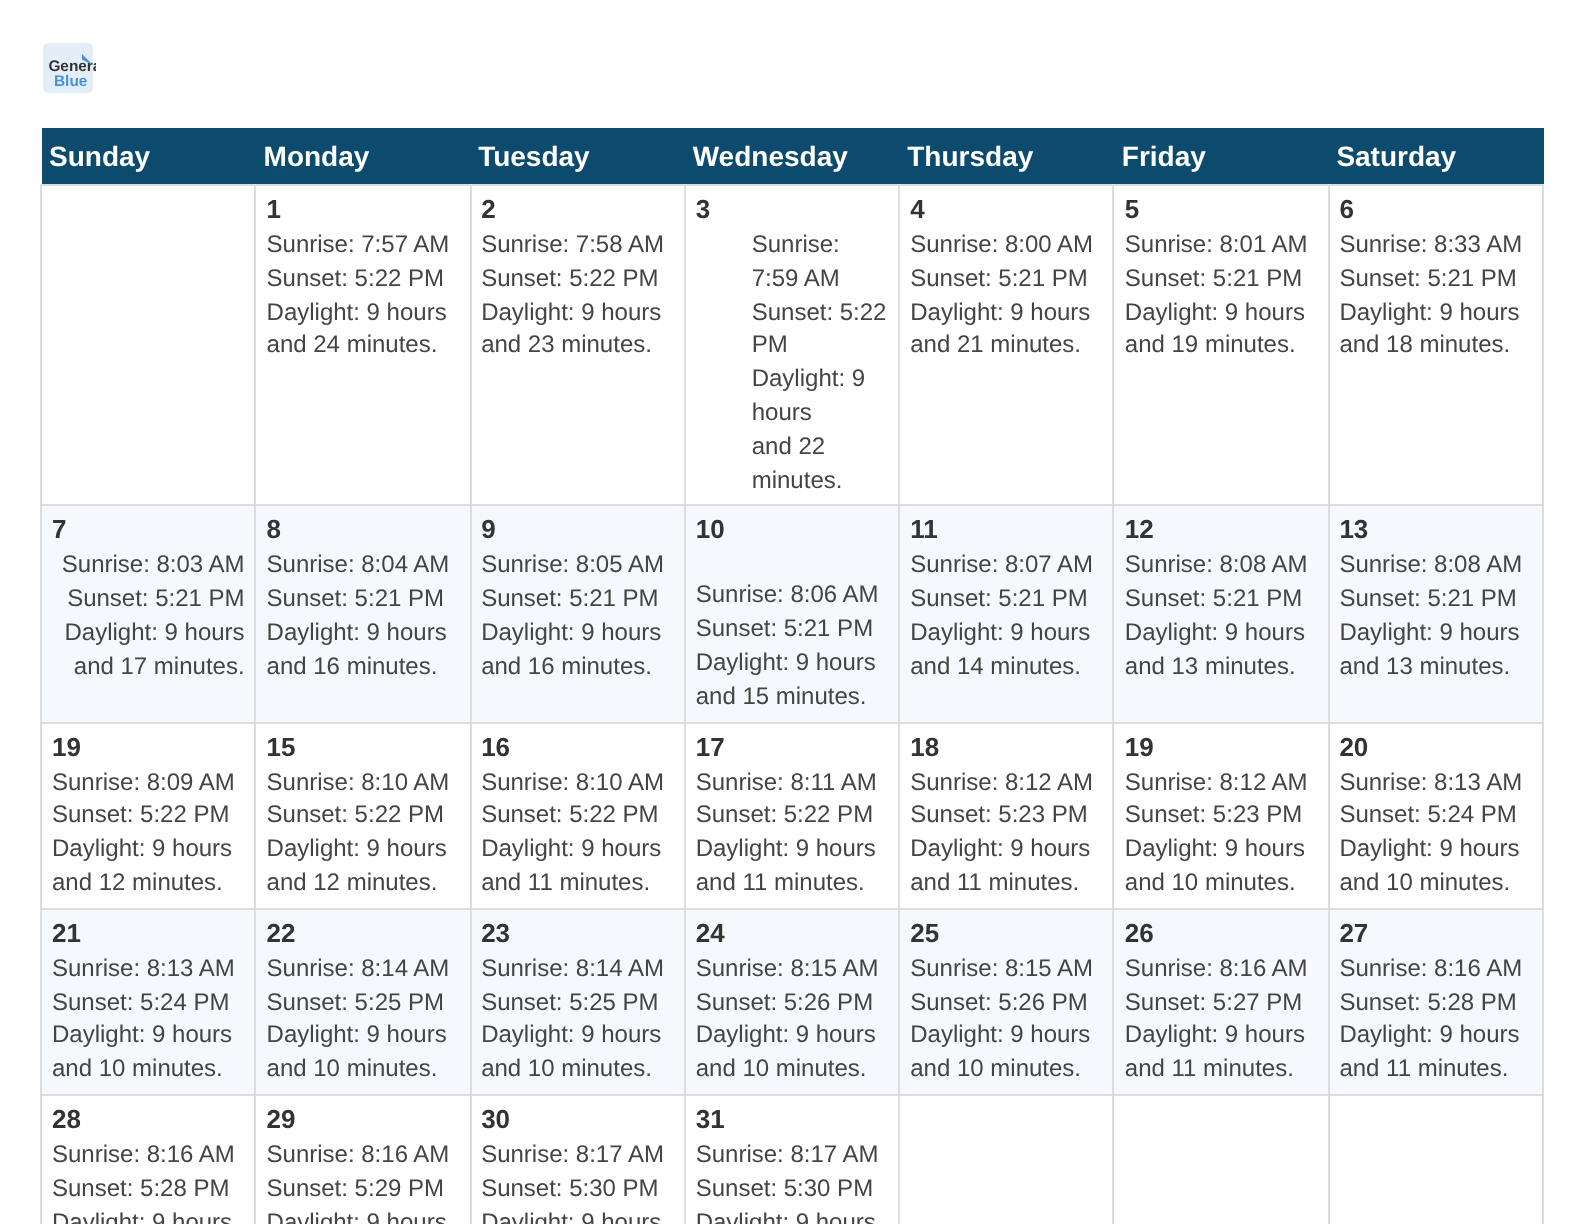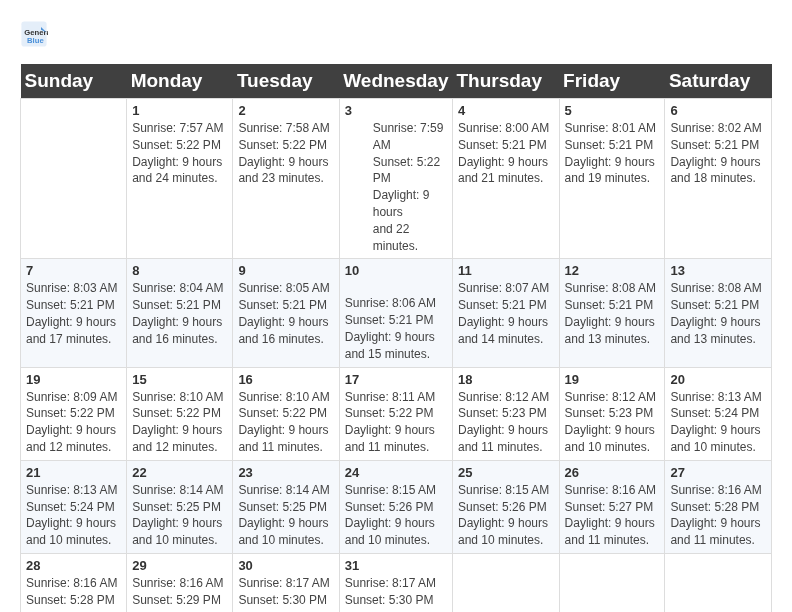--- a/index.html
+++ b/index.html
@@ -36,25 +36,25 @@
     .subtitle {
       font-size: 16px;
       color: #555;
     }
     table {
       width: 100%;
       border-collapse: collapse;
       font-size: 11px;
     }
     thead tr th {
-      background-color: #404040;
+      background-color: #0c4a6e;
       color: #fff;
       padding: 6px 4px;
       text-align: left;
-      font-size: 19px;
+      font-size: 14px;
       font-weight: bold;
     }
     tbody tr td {
       border: 1px solid #ddd;
       padding: 4px 5px;
       vertical-align: top;
       width: 107px;
       min-height: 80px;
       height: 90px;
       background: #fff;
@@ -145,30 +145,30 @@
         </td>
         <td>
           <span class="day-number">5</span>
           <div class="day-info" style="white-space: pre-line;">Sunrise: 8:01 AM
 Sunset: 5:21 PM
 Daylight: 9 hours
 and 19 minutes.</div>
         </td>
         <td>
           <span class="day-number">6</span>
-          <div class="day-info" style="white-space: pre-line;">Sunrise: 8:02 AM
+          <div class="day-info" style="white-space: pre-line;">Sunrise: 8:33 AM
 Sunset: 5:21 PM
 Daylight: 9 hours
 and 18 minutes.</div>
         </td>
       </tr>
       <tr>
         <td>
           <span class="day-number">7</span>
-          <div class="day-info" style="white-space: pre-line;">Sunrise: 8:03 AM
+          <div class="day-info" style="white-space: pre-line; text-align: right;">Sunrise: 8:03 AM
 Sunset: 5:21 PM
 Daylight: 9 hours
 and 17 minutes.</div>
         </td>
         <td>
           <span class="day-number">8</span>
           <div class="day-info" style="white-space: pre-line;">Sunrise: 8:04 AM
 Sunset: 5:21 PM
 Daylight: 9 hours
 and 16 minutes.</div>

